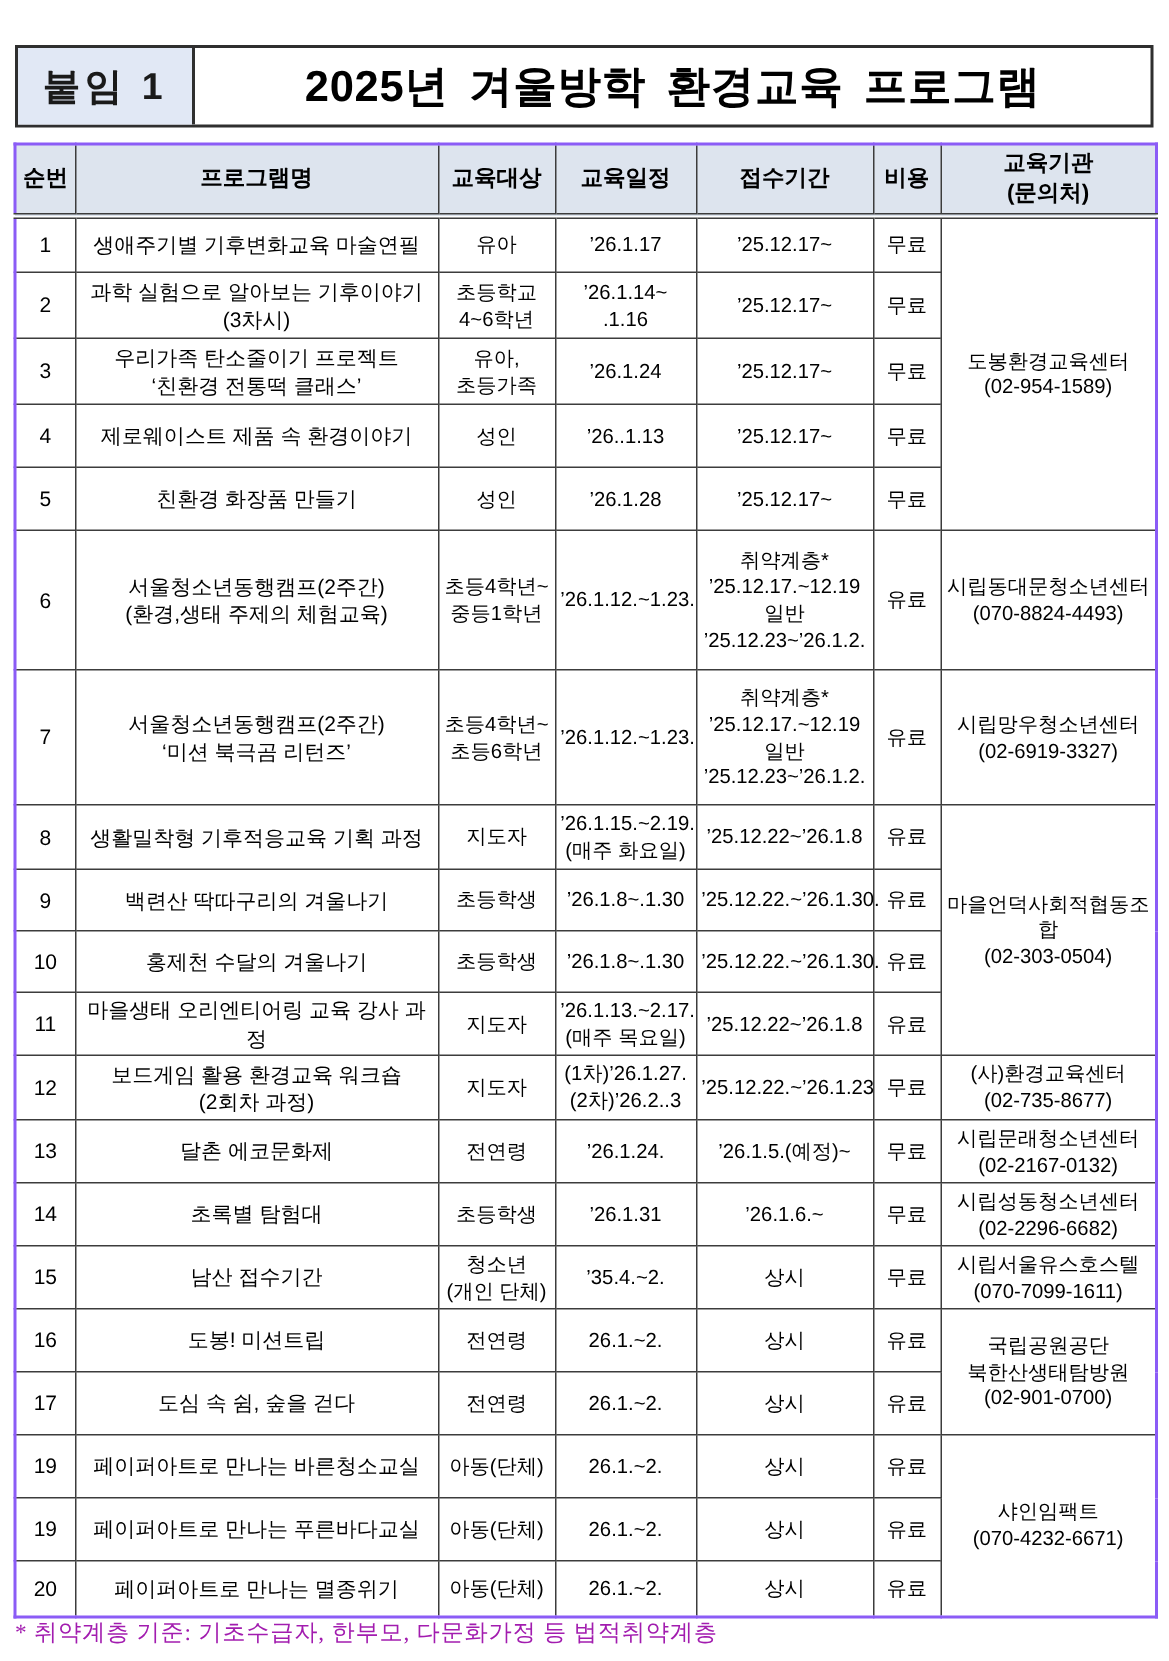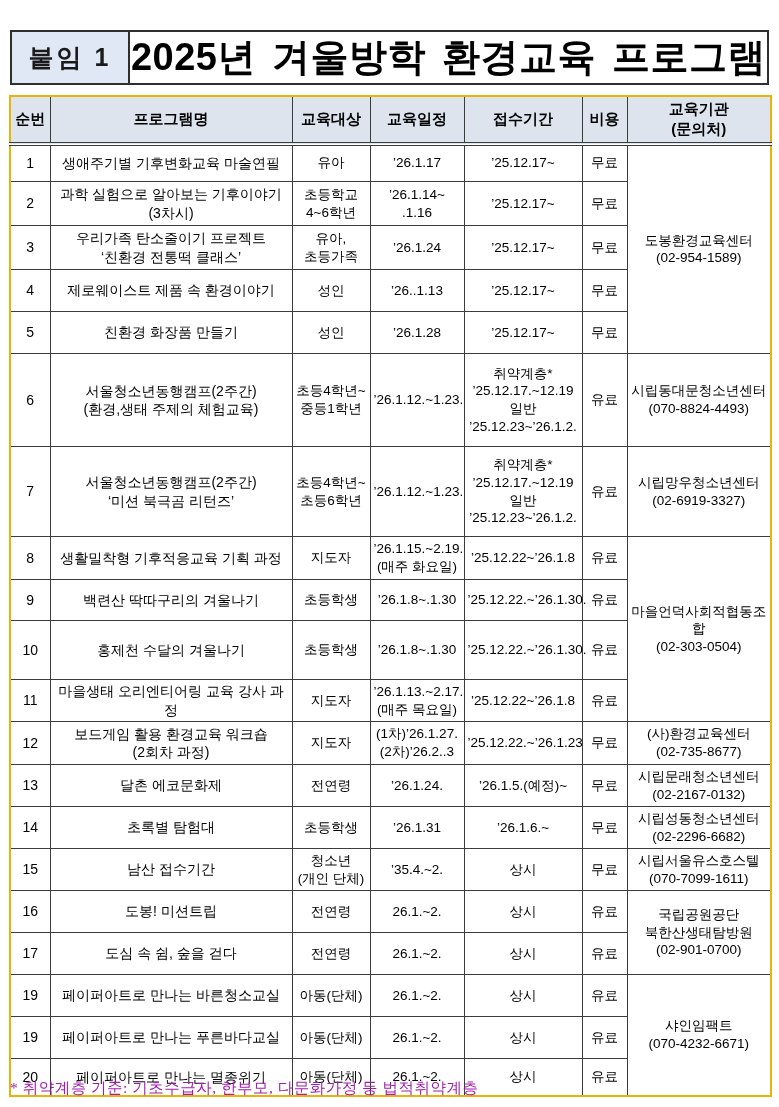--- a/index.html
+++ b/index.html
@@ -16,28 +16,28 @@
     position:absolute; left:10px; top:30px; width:759px; height:55px;
     border:2px solid #2f2f2f; display:flex; align-items:stretch; background:#fff;
   }
   .banner-tag {
     width:118px; background:#e1e8f5; border-right:2px solid #2f2f2f;
     display:flex; align-items:center; justify-content:center;
     font-size:25px; font-weight:600; letter-spacing:3px; color:#1a1a1a;
   }
   .banner-title {
     flex:1; display:flex; align-items:center; justify-content:center;
-    font-size:38px; font-weight:800; letter-spacing:0.5px; word-spacing:5px; color:#000;
+    font-size:29px; font-weight:800; letter-spacing:0.5px; word-spacing:5px; color:#000;
   }
 
   
   table.env-table {
     position:absolute; left:9px; top:95px; width:761px;
     border-collapse:collapse; table-layout:fixed;
-    border:2px solid #eab308;
+    border:2px solid #8b5cf6;
   }
   .env-table th, .env-table td {
     border:1px solid #3c3c3c;
     text-align:center; vertical-align:middle;
     white-space:pre-line; padding:2px 3px;
     font-size:13.5px; line-height:1.3; color:#000;
   }
   .env-table thead th {
     background:#dde4ee; font-weight:bold; font-size:15px;
     border-bottom:4px double #3c3c3c; line-height:1.35;
@@ -174,21 +174,21 @@
 (02-303-0504)</td>
       </tr>
       <tr style="height:41px">
         <td class="c-no">9</td>
         <td class="c-name">백련산 딱따구리의 겨울나기</td>
         <td>초등학생</td>
         <td>’26.1.8~.1.30</td>
         <td>’25.12.22.~’26.1.30.</td>
         <td>유료</td>
       </tr>
-      <tr style="height:59px">
+      <tr style="height:41px">
         <td class="c-no">10</td>
         <td class="c-name">홍제천 수달의 겨울나기</td>
         <td>초등학생</td>
         <td>’26.1.8~.1.30</td>
         <td>’25.12.22.~’26.1.30.</td>
         <td>유료</td>
       </tr>
       <tr style="height:42px">
         <td class="c-no">11</td>
         <td class="c-name">마을생태 오리엔티어링 교육 강사 과정</td>

